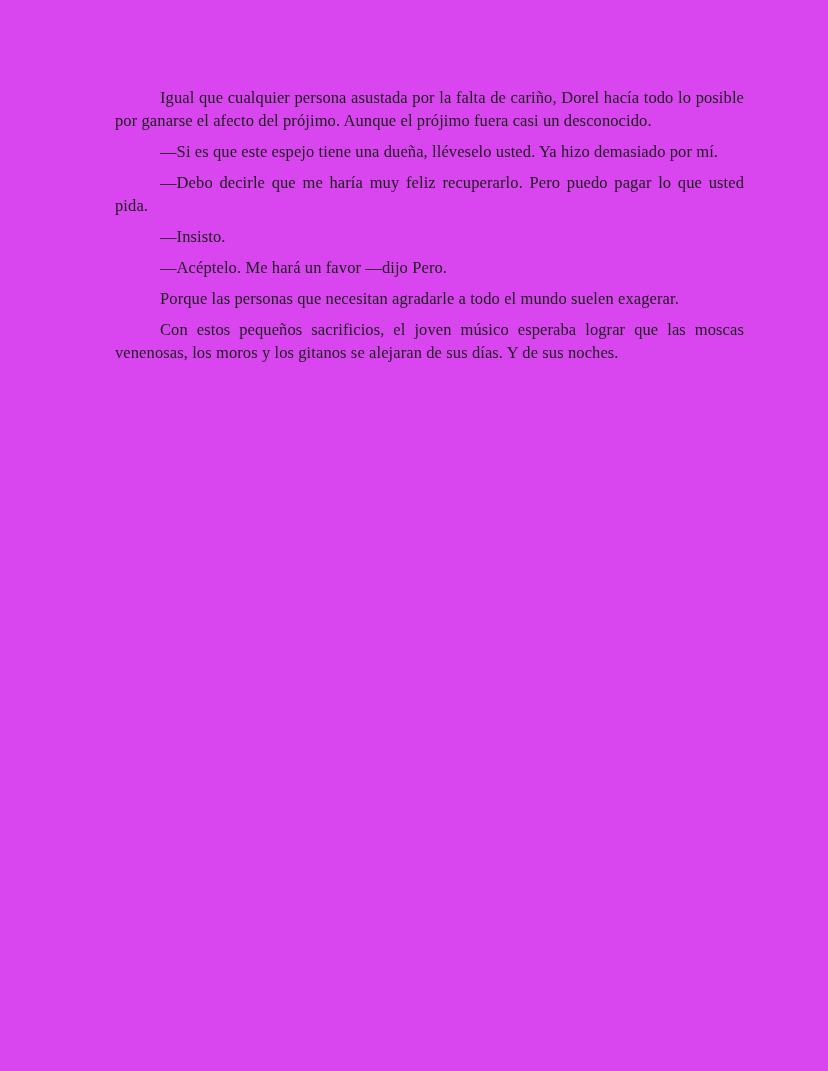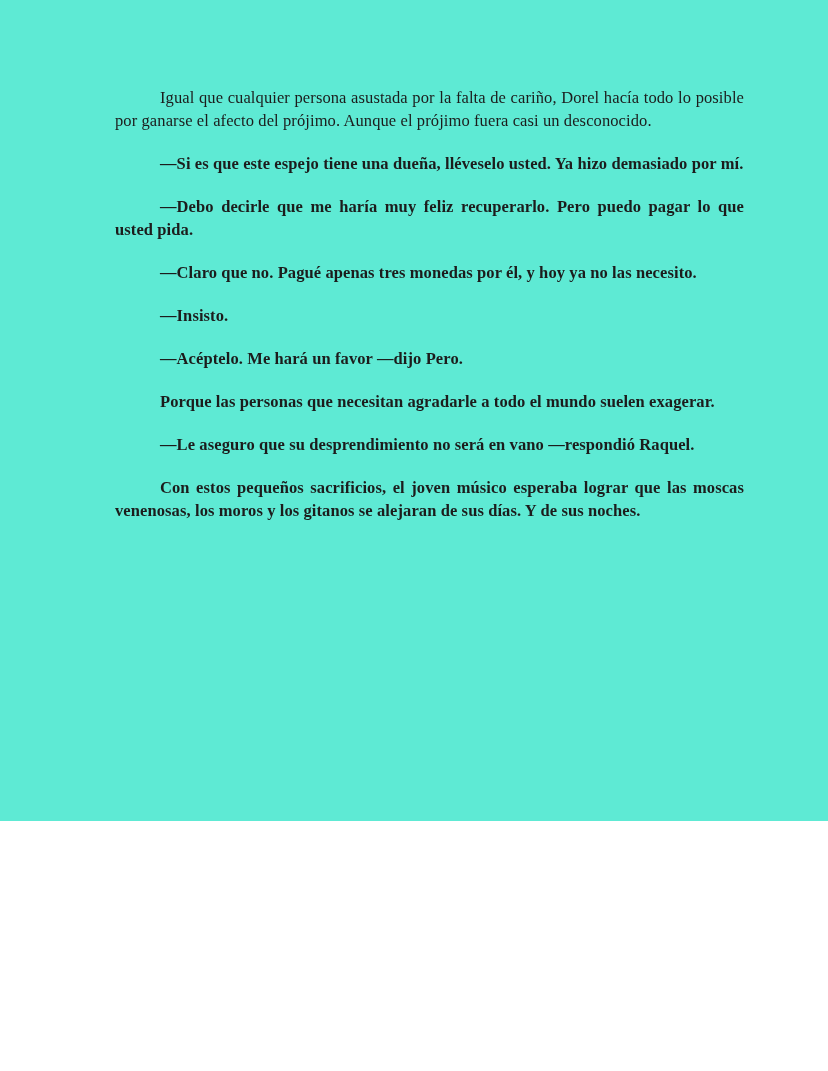--- a/index.html
+++ b/index.html
@@ -8,45 +8,42 @@
   }
   body {
     width: 828px;
     height: 1071px;
     background: #ffffff;
     overflow: hidden;
   }
   .page {
     box-sizing: border-box;
     width: 828px;
-    height: 821px;
+    height: 1071px;
     padding: 86px 84px 0 115px;
-    background: #5eead4;
+    background: #d946ef;
   }
   .page p {
     margin: 0;
     font-family: "Liberation Serif", "DejaVu Serif", serif;
     font-size: 16.5px;
     line-height: 23px;
     color: #1c1c1c;
     text-align: justify;
     text-indent: 45px;
     letter-spacing: 0.1px;
   }
   .page p + p {
-    margin-top: 20px;
-    font-weight: bold;
+    margin-top: 8px;
   }
 </style>
 </head>
 <body>
 
 <div class="page">
   <p>Igual que cualquier persona asustada por la falta de cariño, Dorel hacía todo lo posible por ganarse el afecto del prójimo. Aunque el prójimo fuera casi un desconocido.</p>
   <p>—Si es que este espejo tiene una dueña, lléveselo usted. Ya hizo demasiado por mí.</p>
   <p>—Debo decirle que me haría muy feliz recuperarlo. Pero puedo pagar lo que usted pida.</p>
-  <p>—Claro que no. Pagué apenas tres monedas por él, y hoy ya no las necesito.</p>
   <p>—Insisto.</p>
   <p>—Acéptelo. Me hará un favor —dijo Pero.</p>
   <p>Porque las personas que necesitan agradarle a todo el mundo suelen exagerar.</p>
-  <p>—Le aseguro que su desprendimiento no será en vano —respondió Raquel.</p>
   <p>Con estos pequeños sacrificios, el joven músico esperaba lograr que las moscas venenosas, los moros y los gitanos se alejaran de sus días. Y de sus noches.</p>
 </div>
 
 </body></html>

